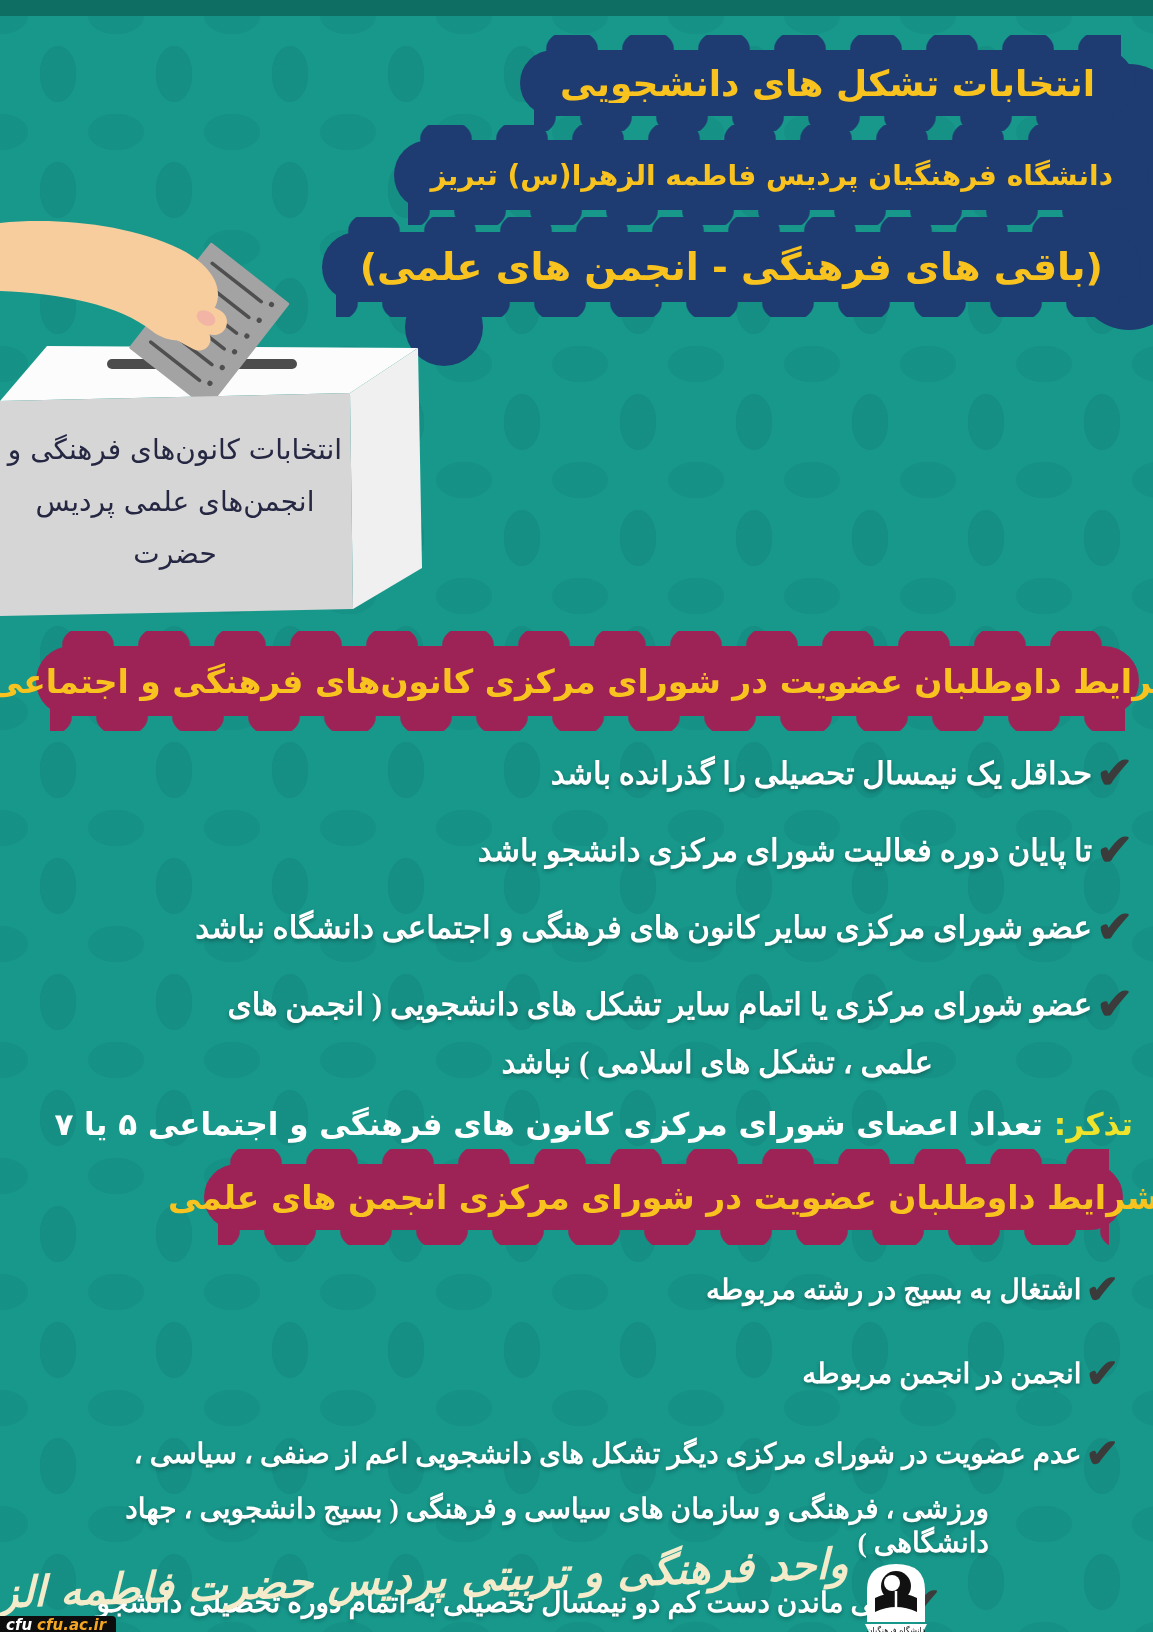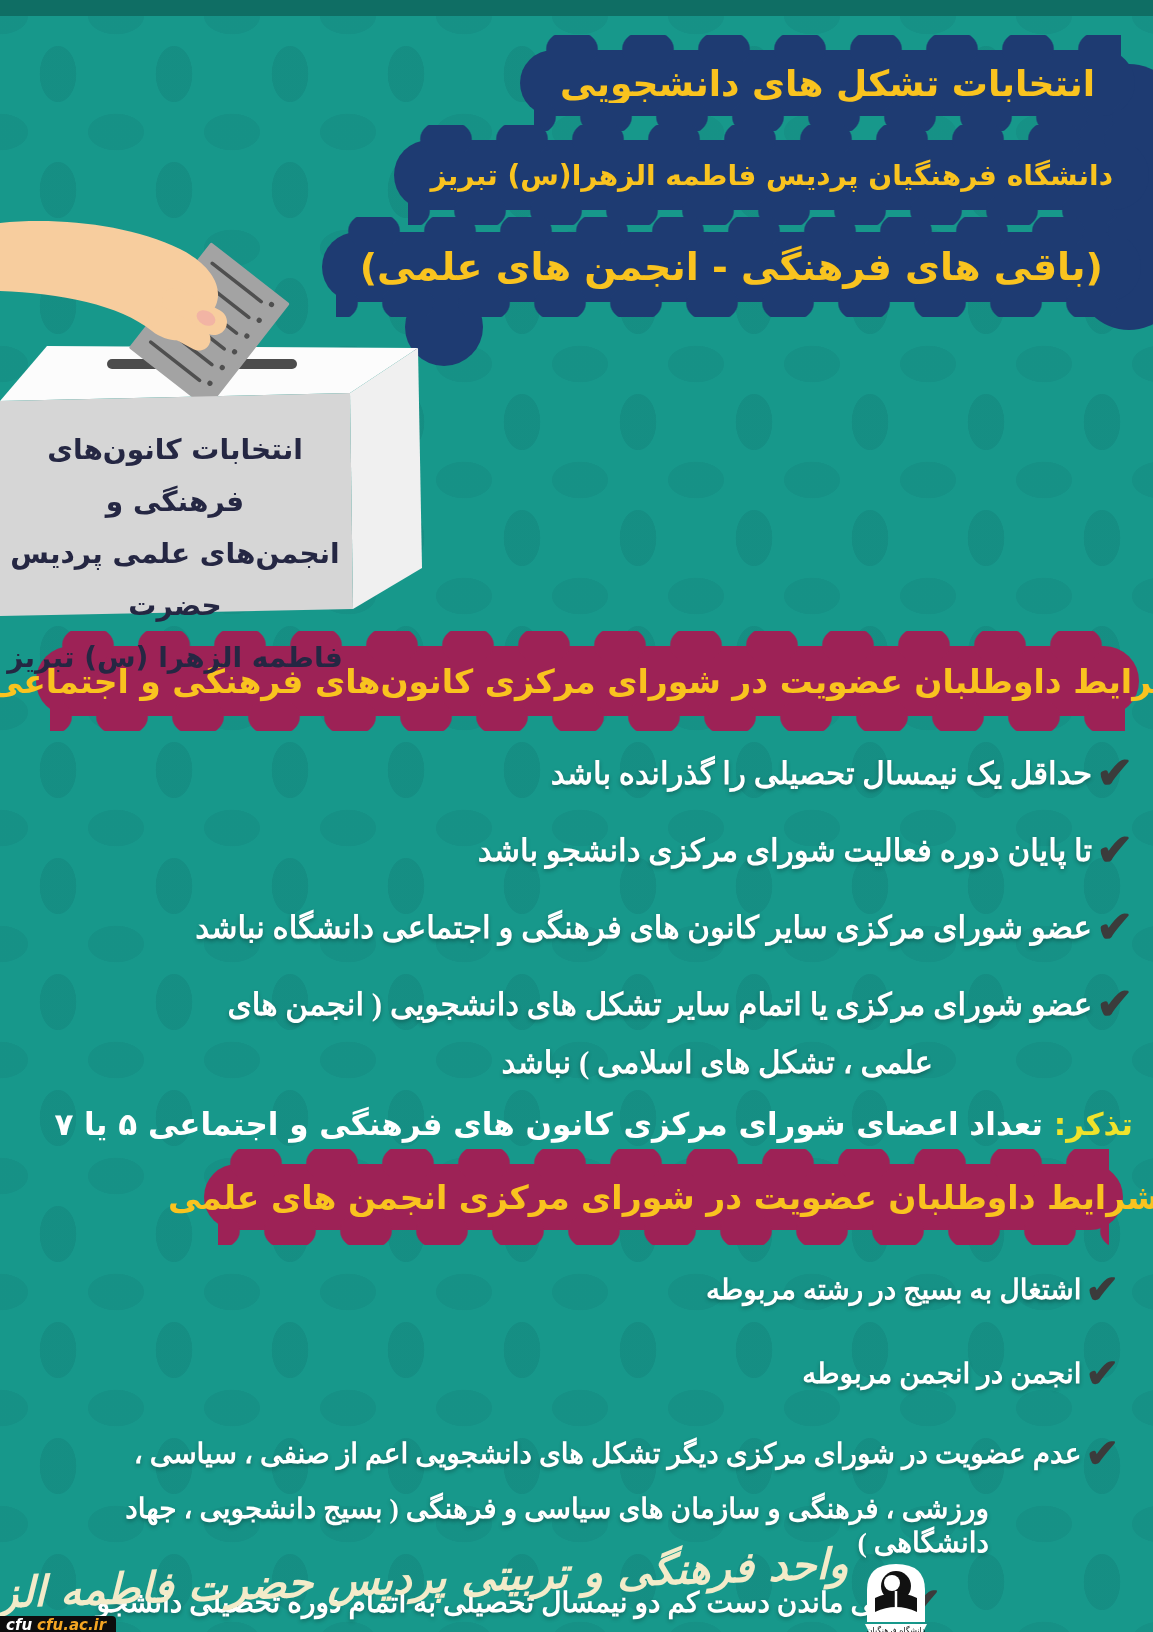--- a/index.html
+++ b/index.html
@@ -76,21 +76,21 @@
   .blue-blob{
     position:absolute;left:405px;top:272px;width:78px;height:78px;
     border-radius:50%;background:var(--banner-navy);z-index:1;
   }
 
   
   .illus{position:absolute;left:0;top:185px;width:440px;height:420px;z-index:3;}
   .box-label{
     position:absolute;left:0;top:408px;width:350px;z-index:4;
     direction:rtl;text-align:center;
-    color:var(--label-dark);font-weight:bold;font-size:28px;line-height:52px;
+    color:var(--label-dark);font-weight:normal;font-size:28px;line-height:52px;
   }
 
   
   .m1{left:36px;right:14px;top:630px;height:70px;}
   .m2{left:204px;right:30px;top:1148px;height:66px;}
   .m1 .c-text,.m2 .c-text{font-size:33px;}
 
   
   .list{position:absolute;direction:rtl;color:var(--text-white);font-weight:bold;z-index:2;}
   .list .item{text-align:right;text-shadow:0 2px 4px rgba(0,0,0,0.30);font-family:Liberation Serif, serif;}
@@ -189,21 +189,20 @@
     <g style="stroke:var(--skin)" stroke-linecap="round">
       <line x1="175" y1="100" x2="214" y2="121" stroke-width="26"></line>
       <line x1="160" y1="117" x2="199" y2="138" stroke-width="23"></line>
     </g>
     <ellipse cx="206" cy="117" rx="10" ry="7" transform="rotate(28 206 117)" style="fill:var(--nail-pink)"></ellipse>
   </svg>
 
   <div class="box-label">
     <div>انتخابات کانون‌های فرهنگی و</div>
     <div>انجمن‌های علمی پردیس حضرت</div>
-    <div>فاطمه الزهرا (س) تبریز</div>
   </div>
 
   <div class="cloud cloud-magenta m1">
     <span class="c-text">شرایط داوطلبان عضویت در شورای مرکزی کانون‌های فرهنگی و اجتماعی</span>
   </div>
 
   <div class="list list1">
     <div class="item">
       <span class="check">✔</span><span>حداقل یک نیمسال تحصیلی را گذرانده باشد</span>
     </div>

